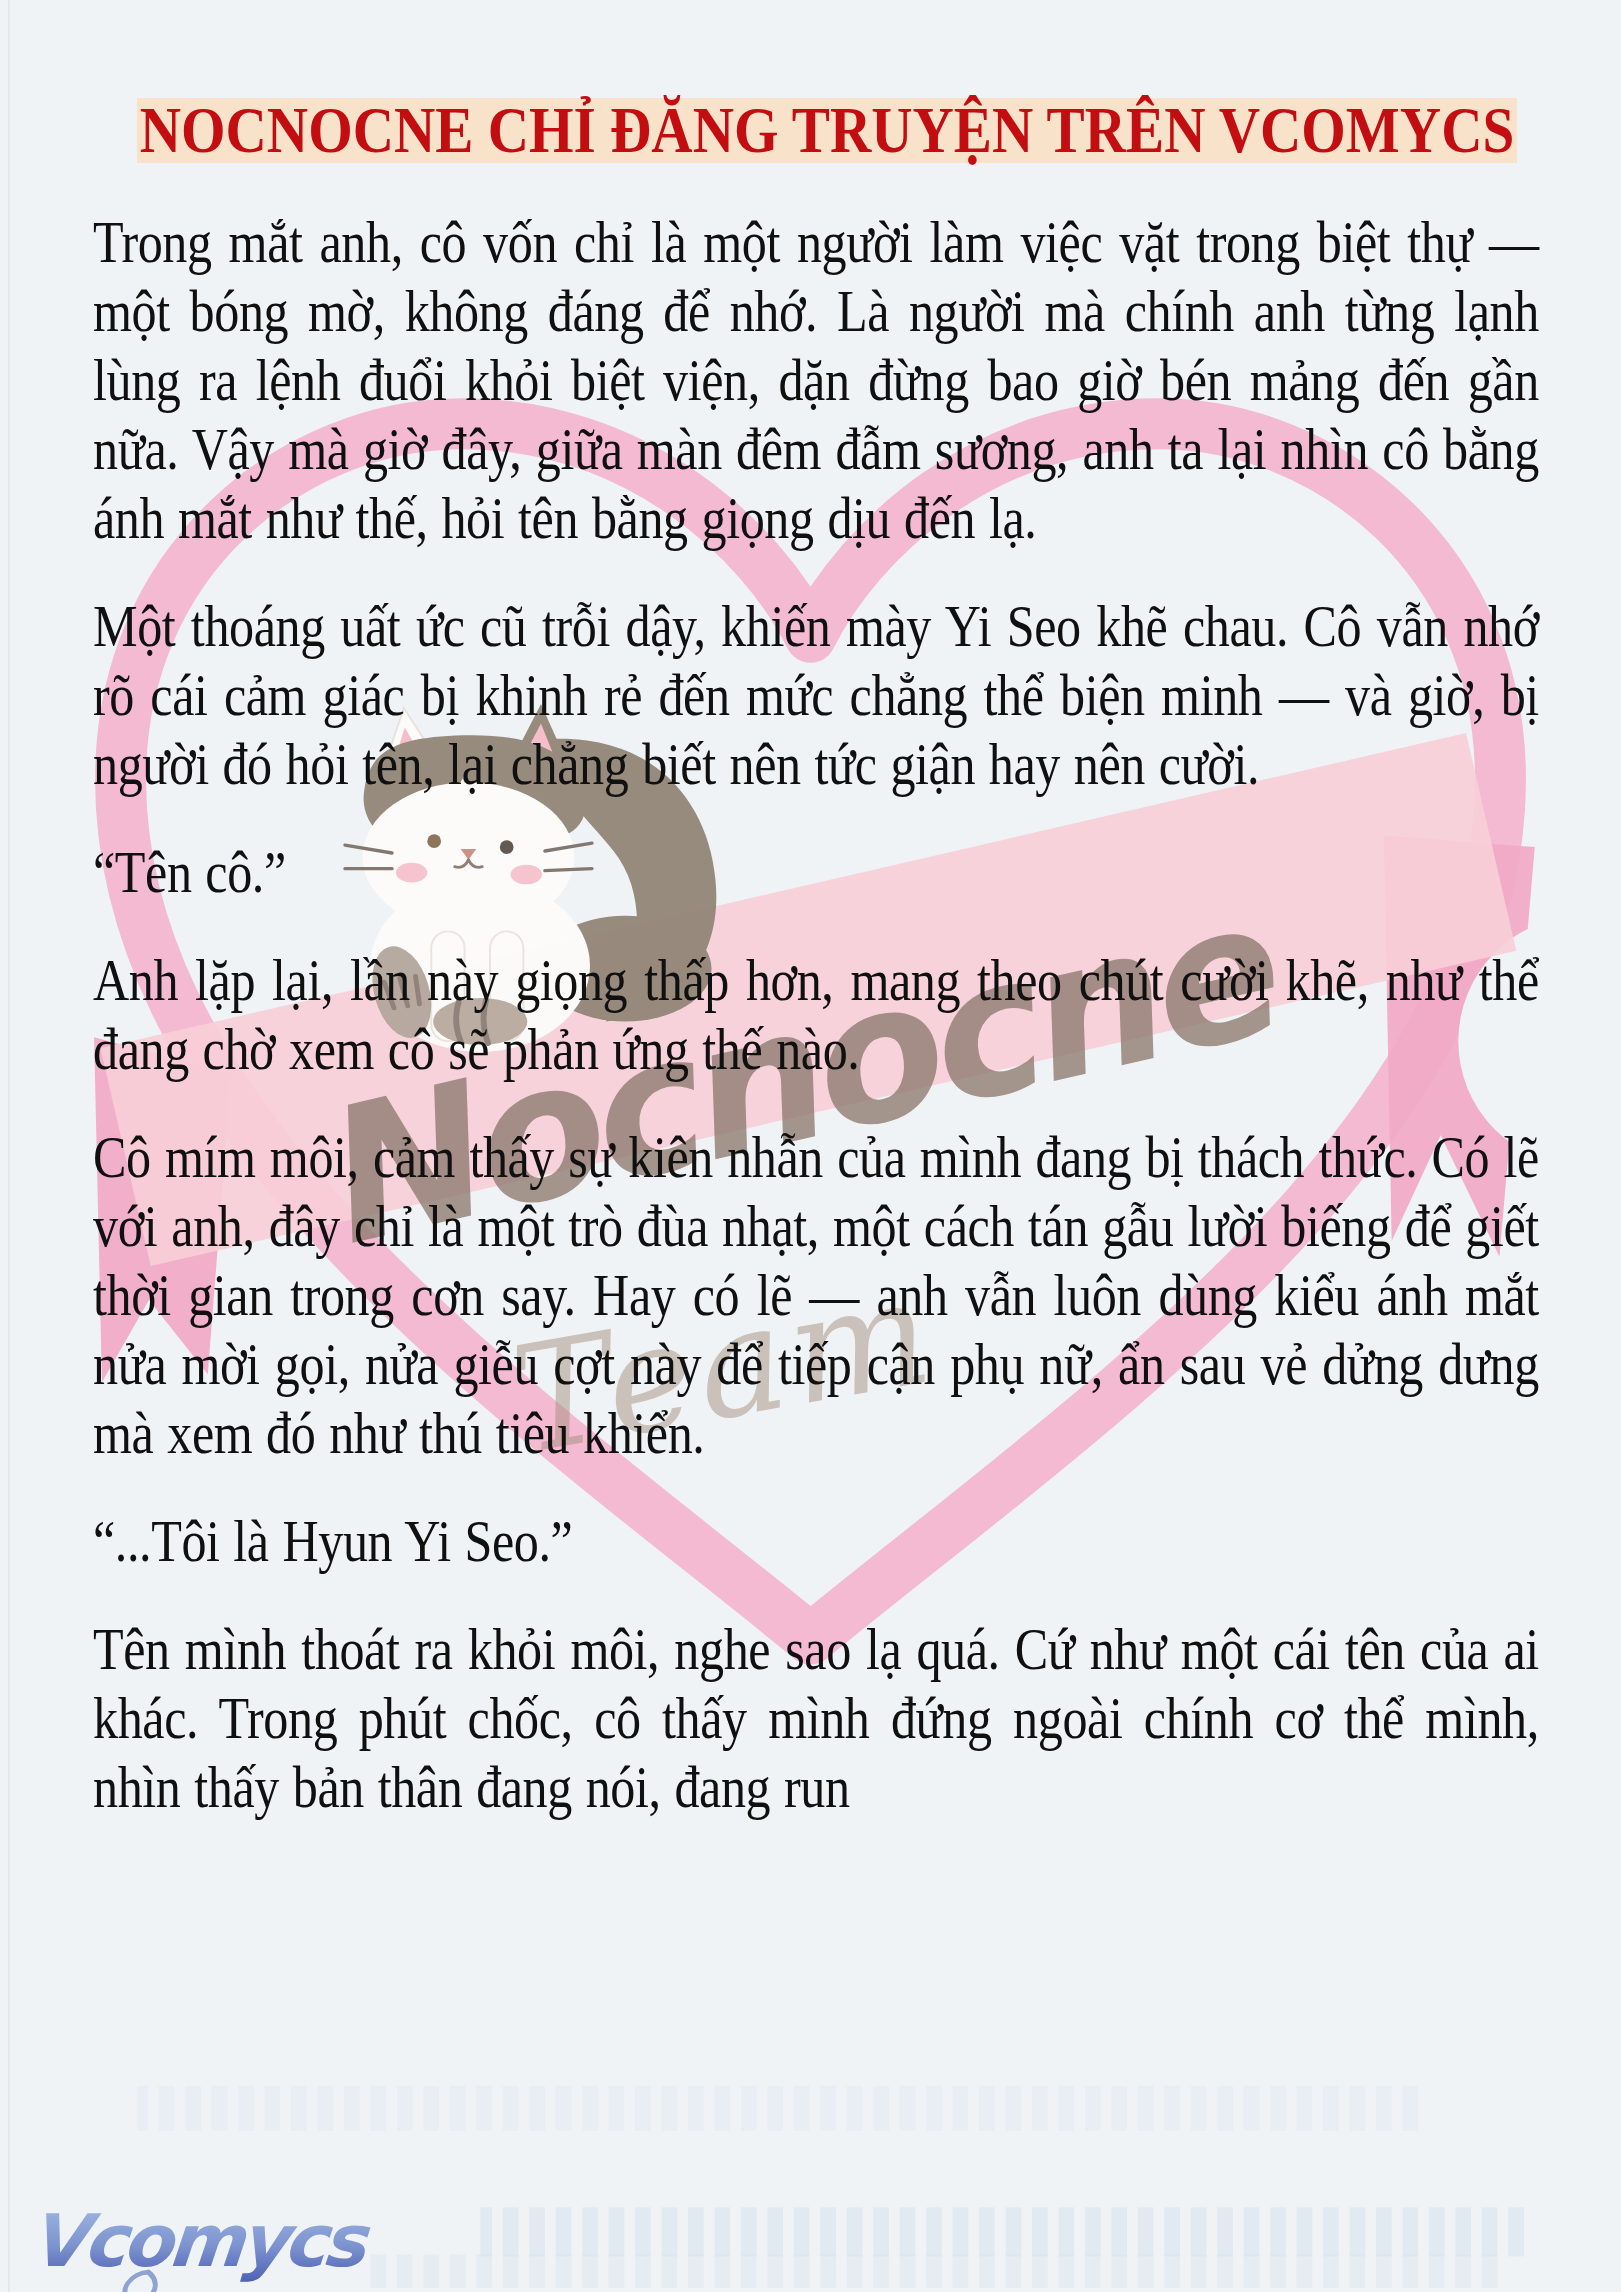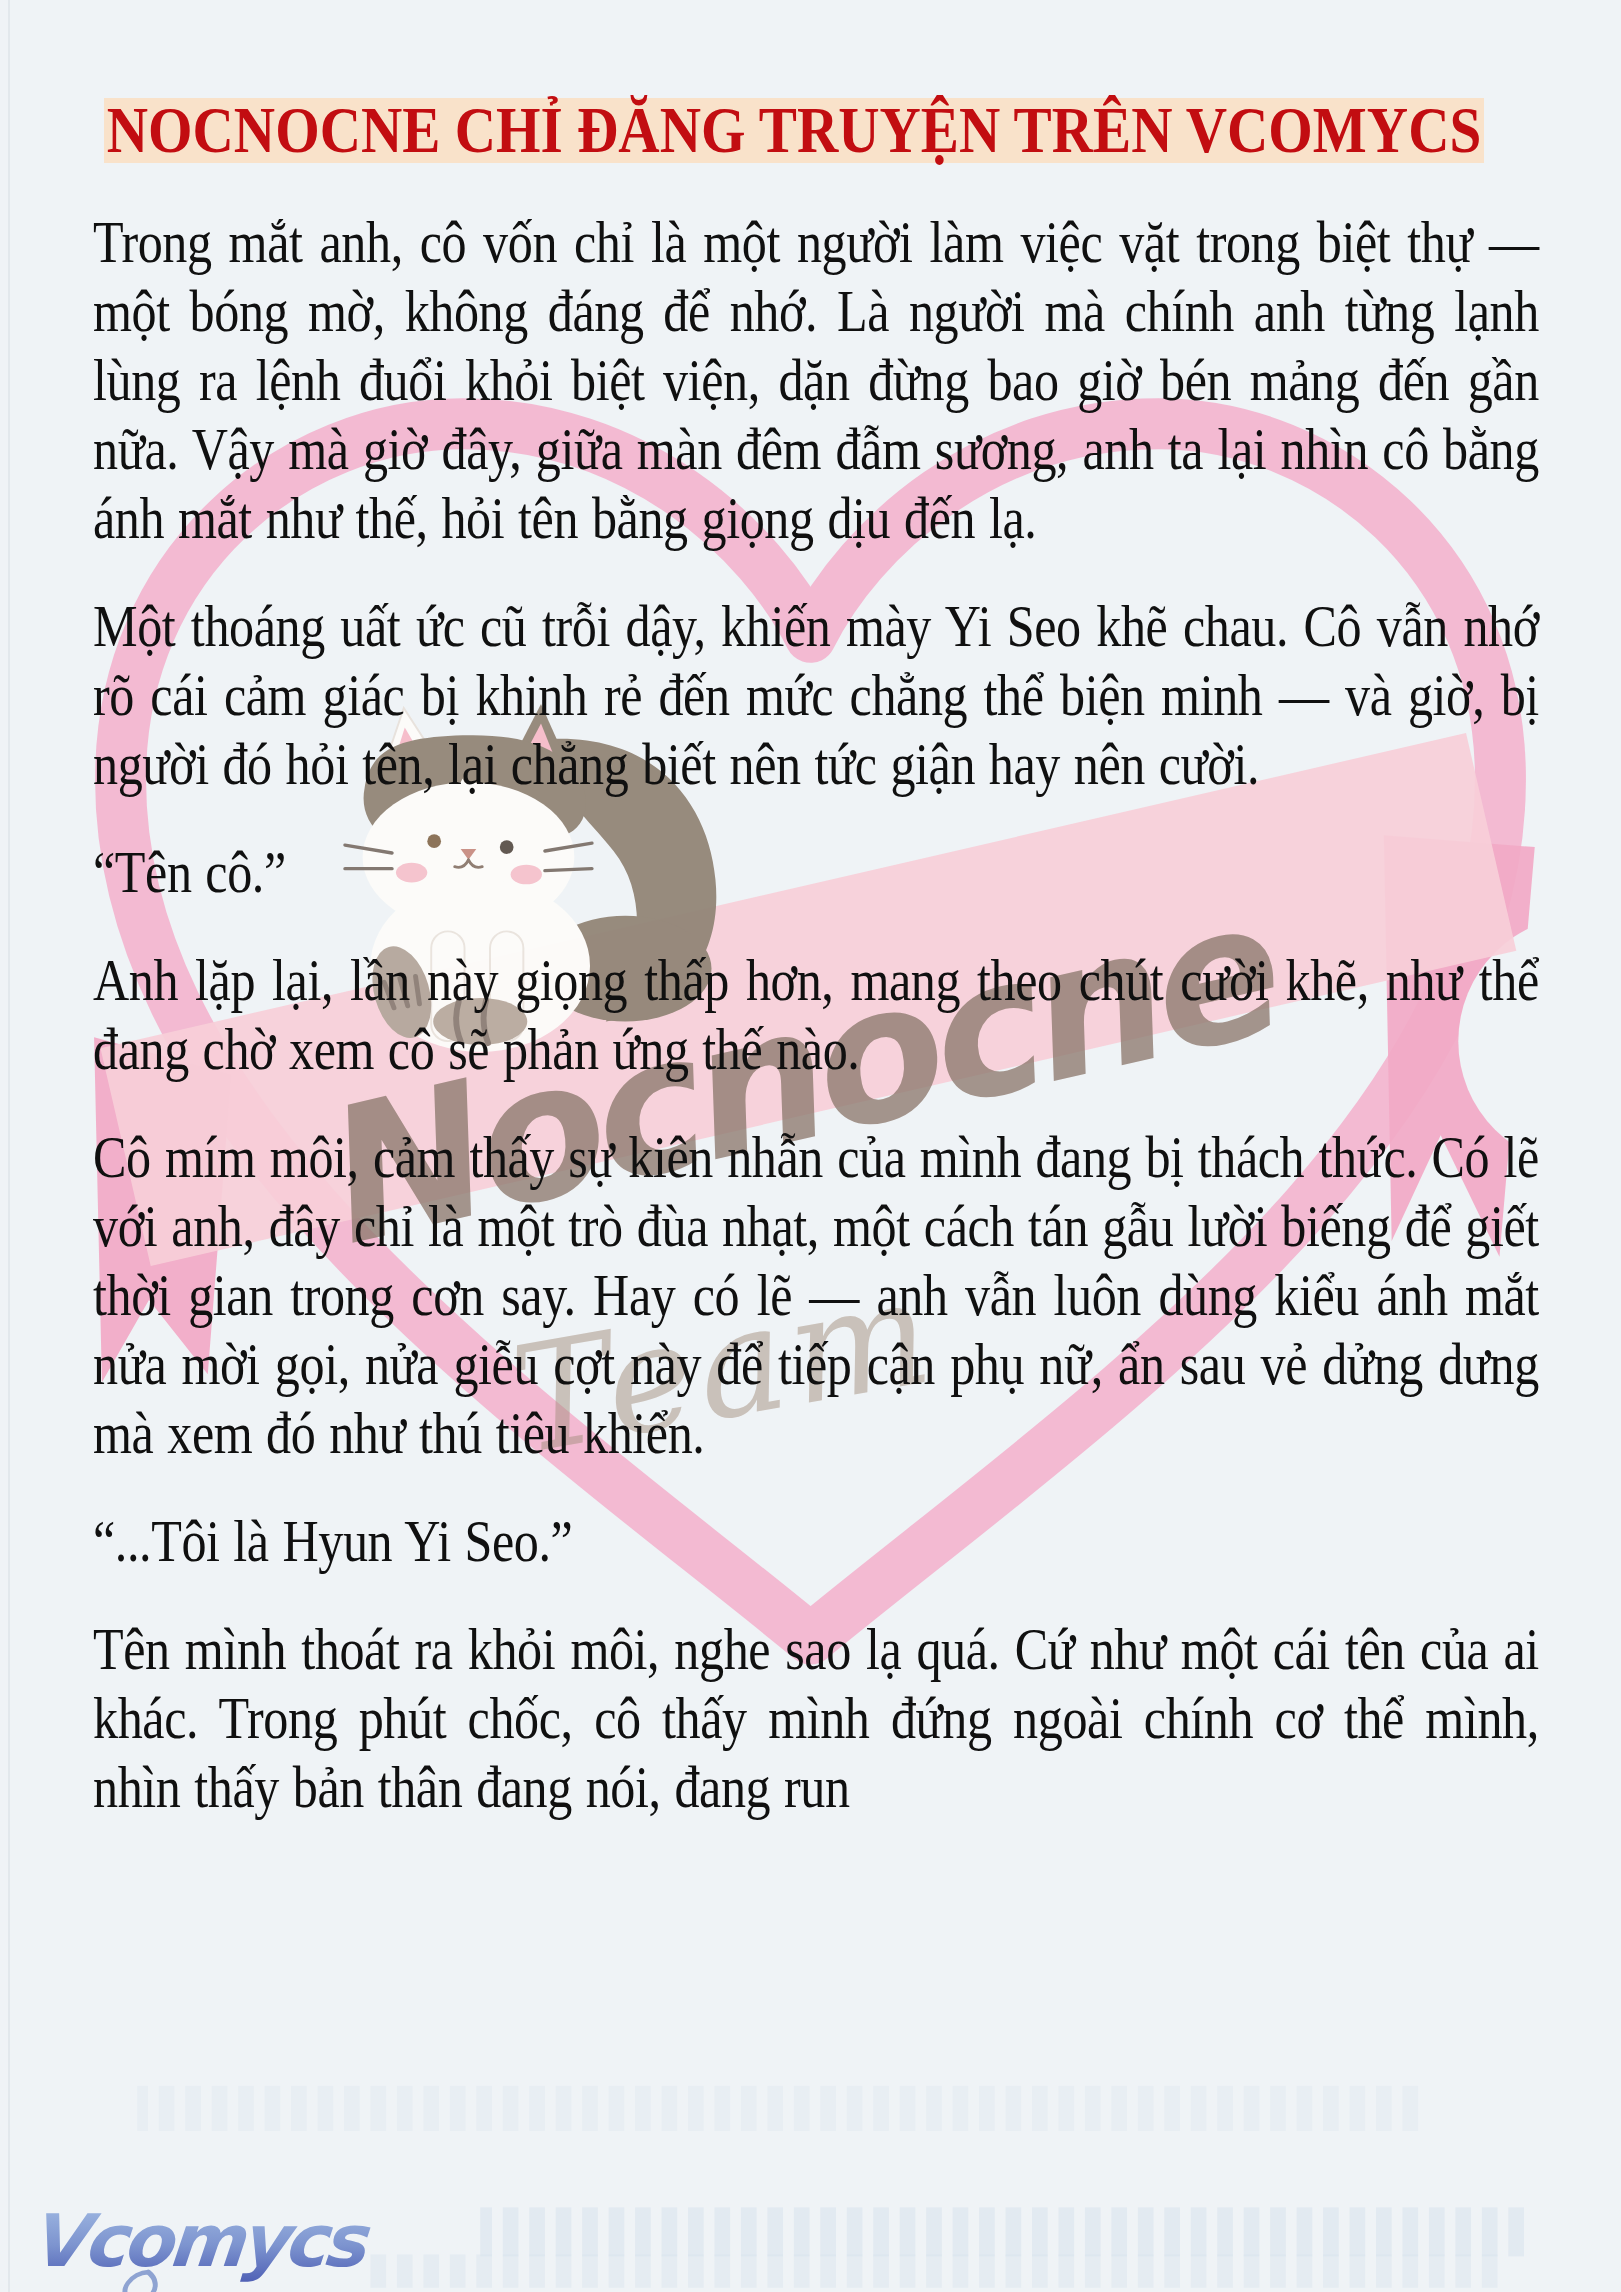--- a/index.html
+++ b/index.html
@@ -9,21 +9,21 @@
     background:#eff3f6;
     overflow:hidden;
     font-family:"Liberation Serif","DejaVu Serif",serif;
   }
   .page-edge-line{
     position:absolute;left:7.8px;top:0;width:2px;height:100%;
     background:#dde3e8;opacity:.7;
   }
   .watermark-svg{position:absolute;left:0;top:0;z-index:0;}
   .header-banner{
-    position:absolute;left:104px;top:98px;width:1380px;height:65px;
+    position:absolute;left:137px;top:98px;width:1380px;height:65px;
     background:#f9e2ca;
     display:flex;align-items:center;justify-content:center;
     z-index:2;
   }
   .header-title{
     font-family:"Liberation Serif","DejaVu Serif",serif;
     font-weight:bold;
     font-size:65px;
     line-height:1;
     color:#c20d11;

